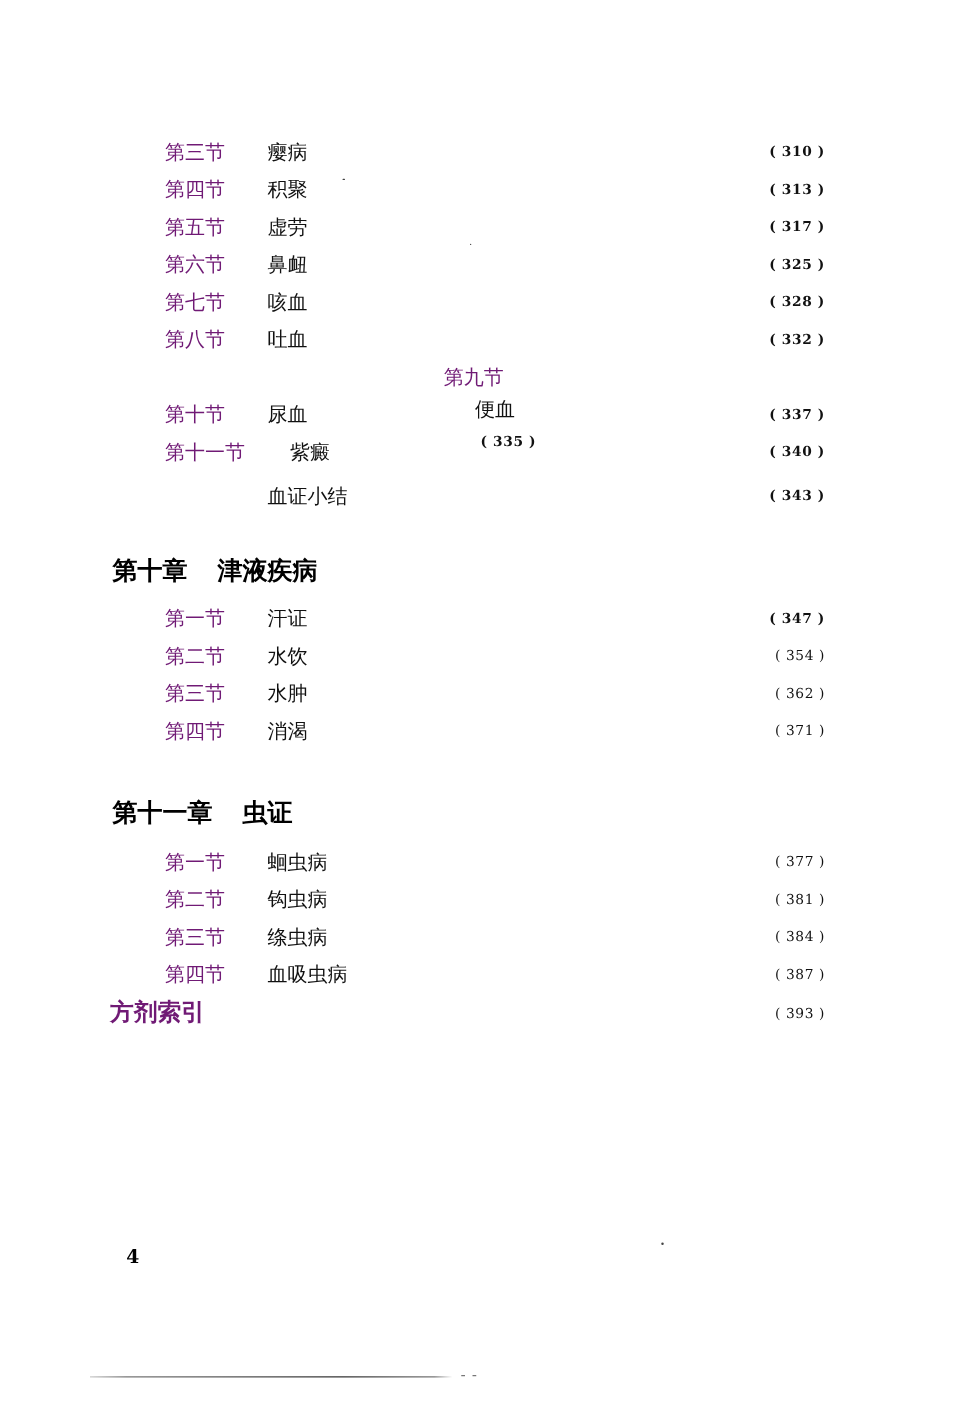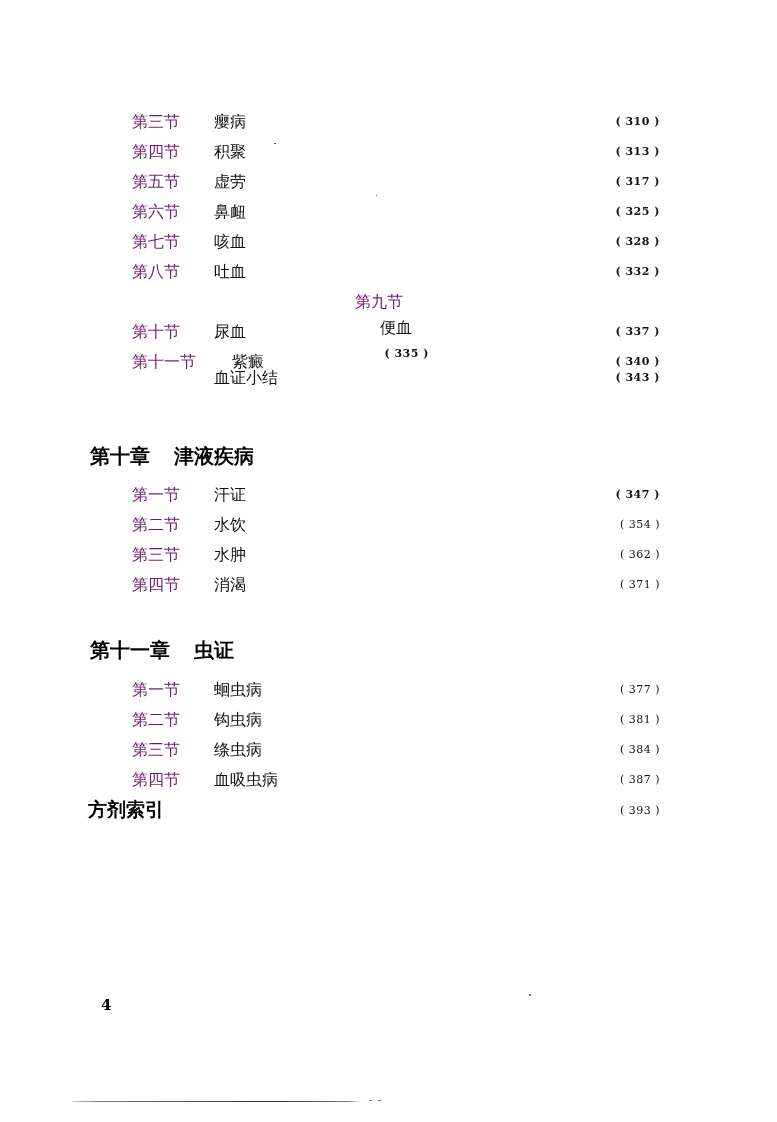--- a/index.html
+++ b/index.html
@@ -71,21 +71,21 @@
       position: absolute;
       height: 28px;
       display: flex;
       align-items: center;
       white-space: nowrap;
     }
     .index-row .index-title {
       font-family: "DejaVu Sans", "Liberation Sans", sans-serif;
       font-weight: bold;
       font-size: 19px;
-      color: #000000;
+      color: #701a75;
     }
     .folio {
       position: absolute;
       left: 101px;
       top: 996px;
       font-family: "DejaVu Serif", "Liberation Serif", serif;
       font-weight: bold;
       font-size: 15px;
       color: #000;
     }
@@ -162,21 +162,21 @@
     <span class="sec-title">尿血</span>
     <span class="leader"></span>
     <span class="page-num"><span>(</span> <span>337</span> <span>)</span></span>
   </div>
   <div class="toc-row" style="left:132px; top:349px; width:528px;">
     <span class="sec-label" style="width:100px;">第十一节</span>
     <span class="sec-title">紫癜</span>
     <span class="leader"></span>
     <span class="page-num"><span>(</span> <span>340</span> <span>)</span></span>
   </div>
-  <div class="toc-row" style="left:214px; top:365px; width:446px;">
+  <div class="toc-row" style="left:214px; top:384px; width:446px;">
     <span class="sec-title">血证小结</span>
     <span class="leader"></span>
     <span class="page-num"><span>(</span> <span>343</span> <span>)</span></span>
   </div>
 
   <div class="chapter-heading" style="left:90px; top:442px;">
     <span>第十章</span><span class="gap"></span><span>津液疾病</span>
   </div>
 
   <div class="toc-row" style="left:132px; top:482px; width:528px;">

